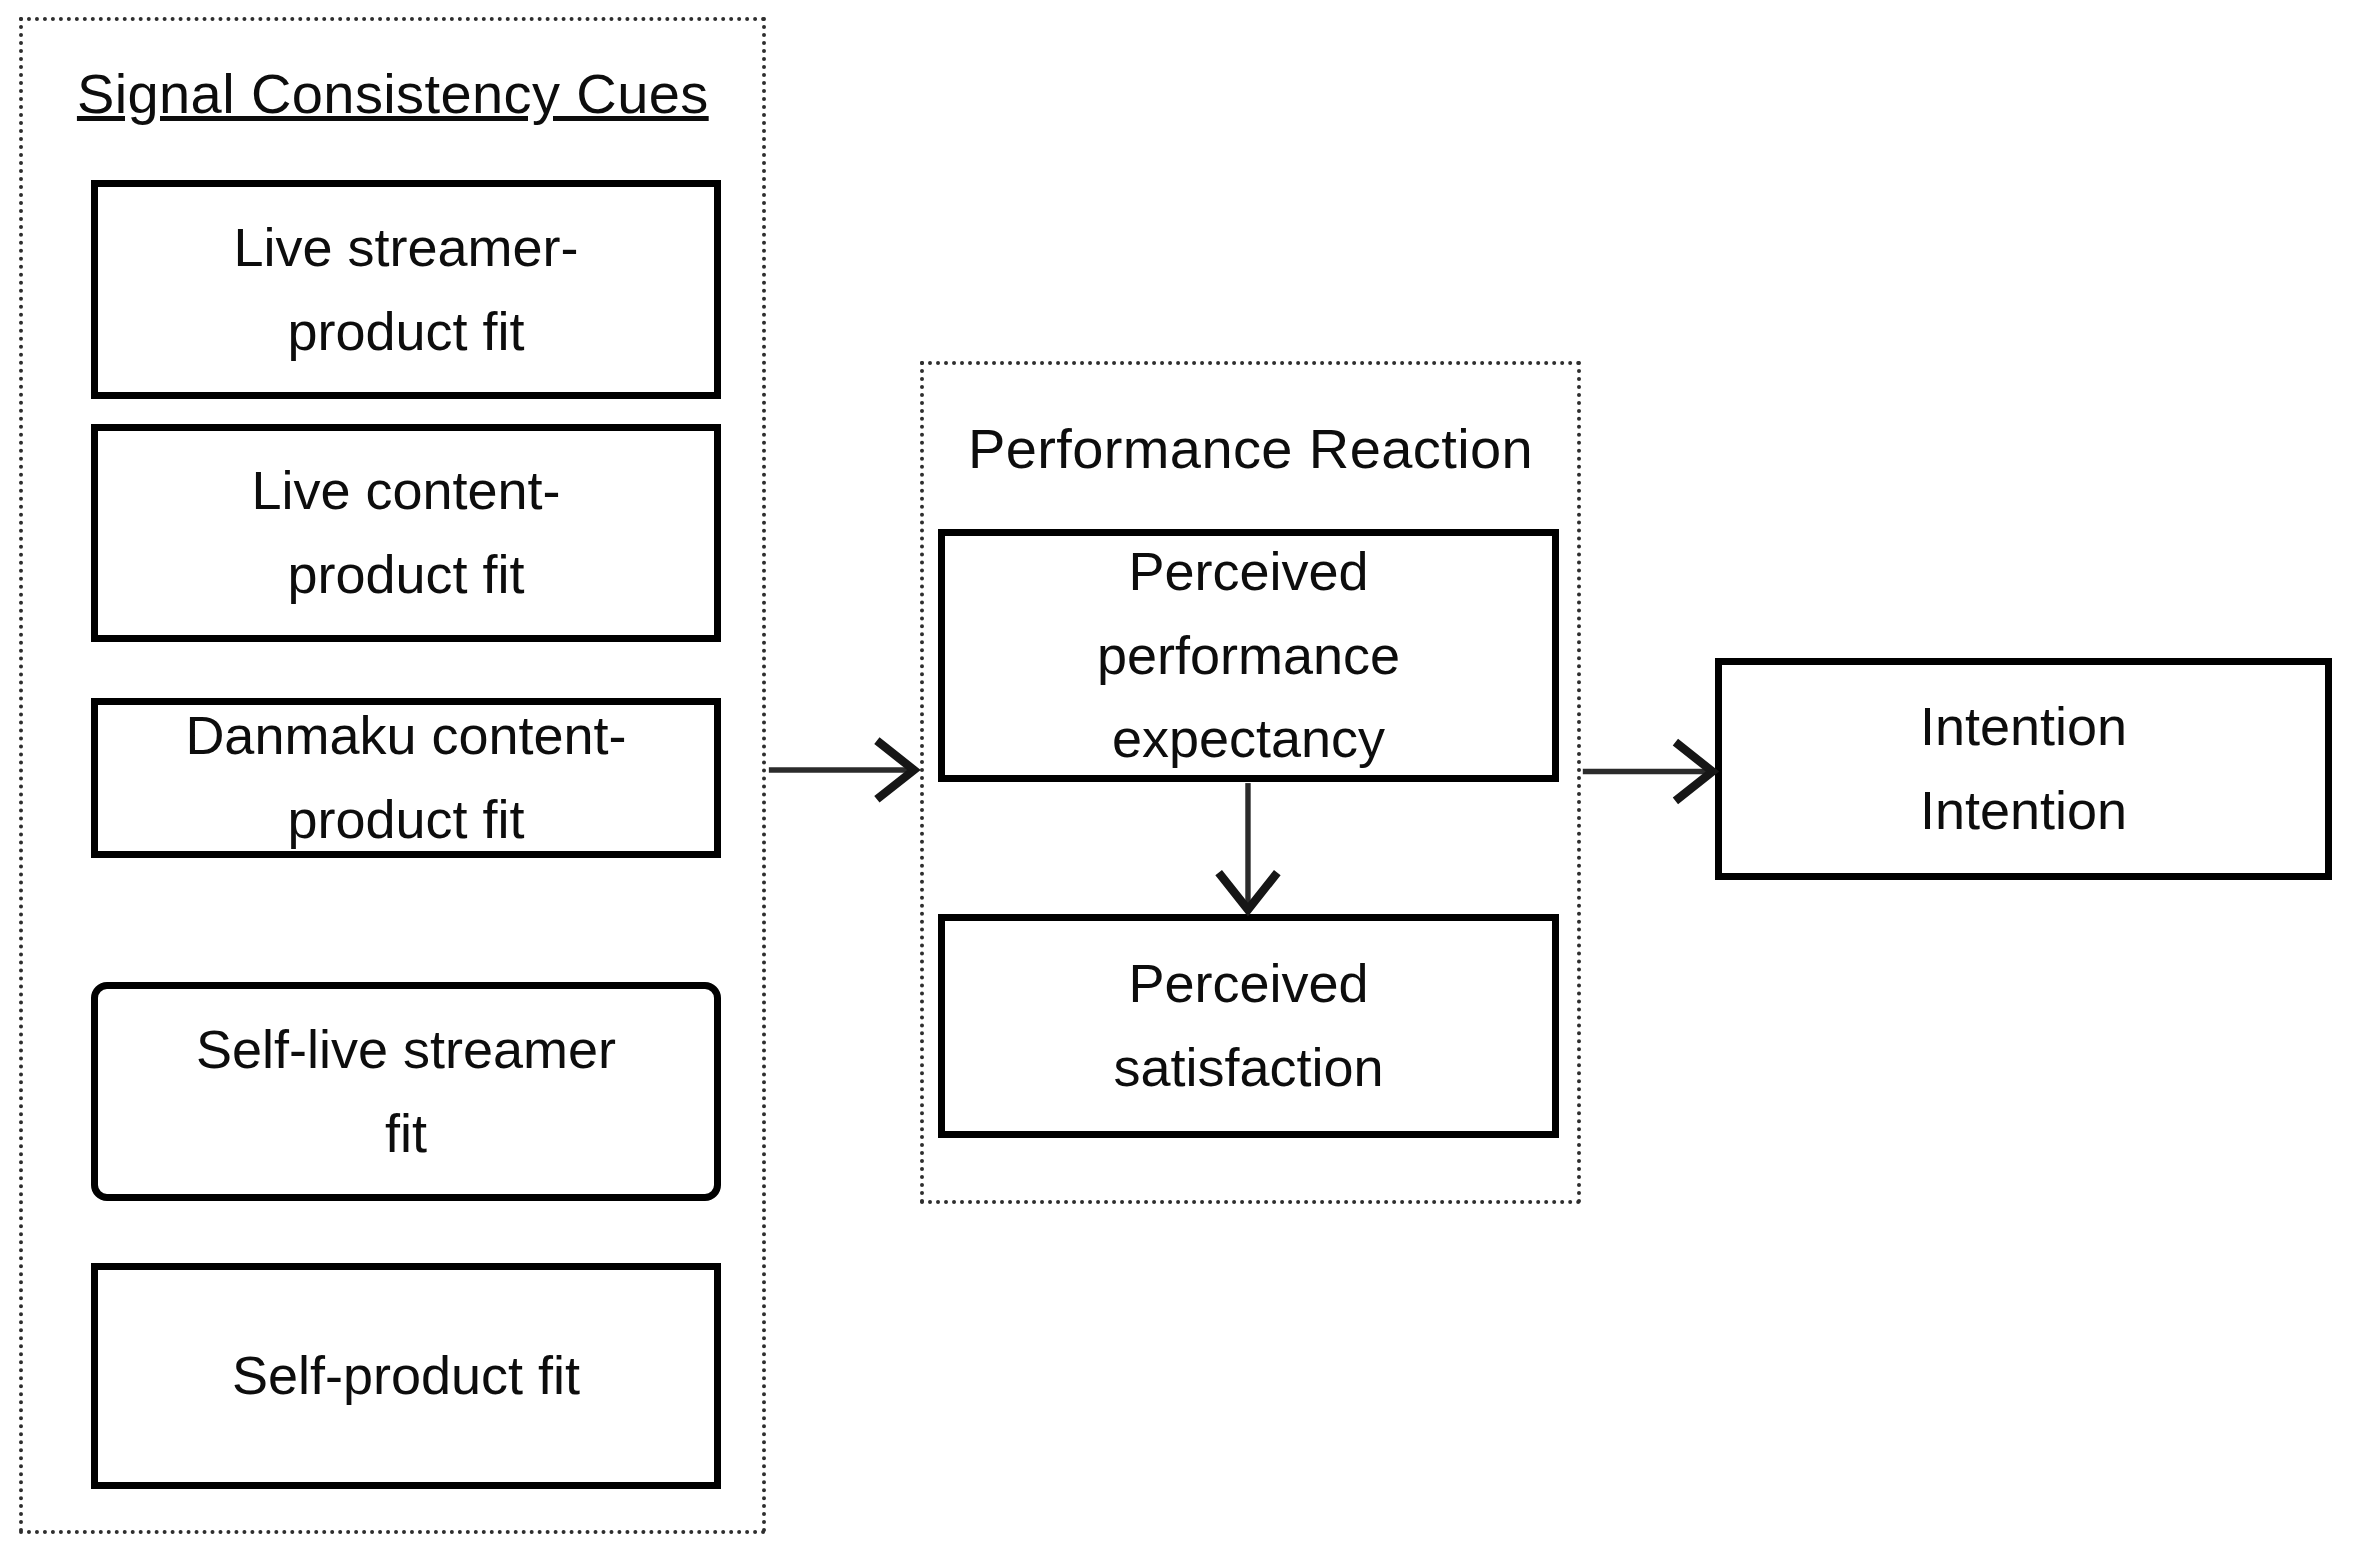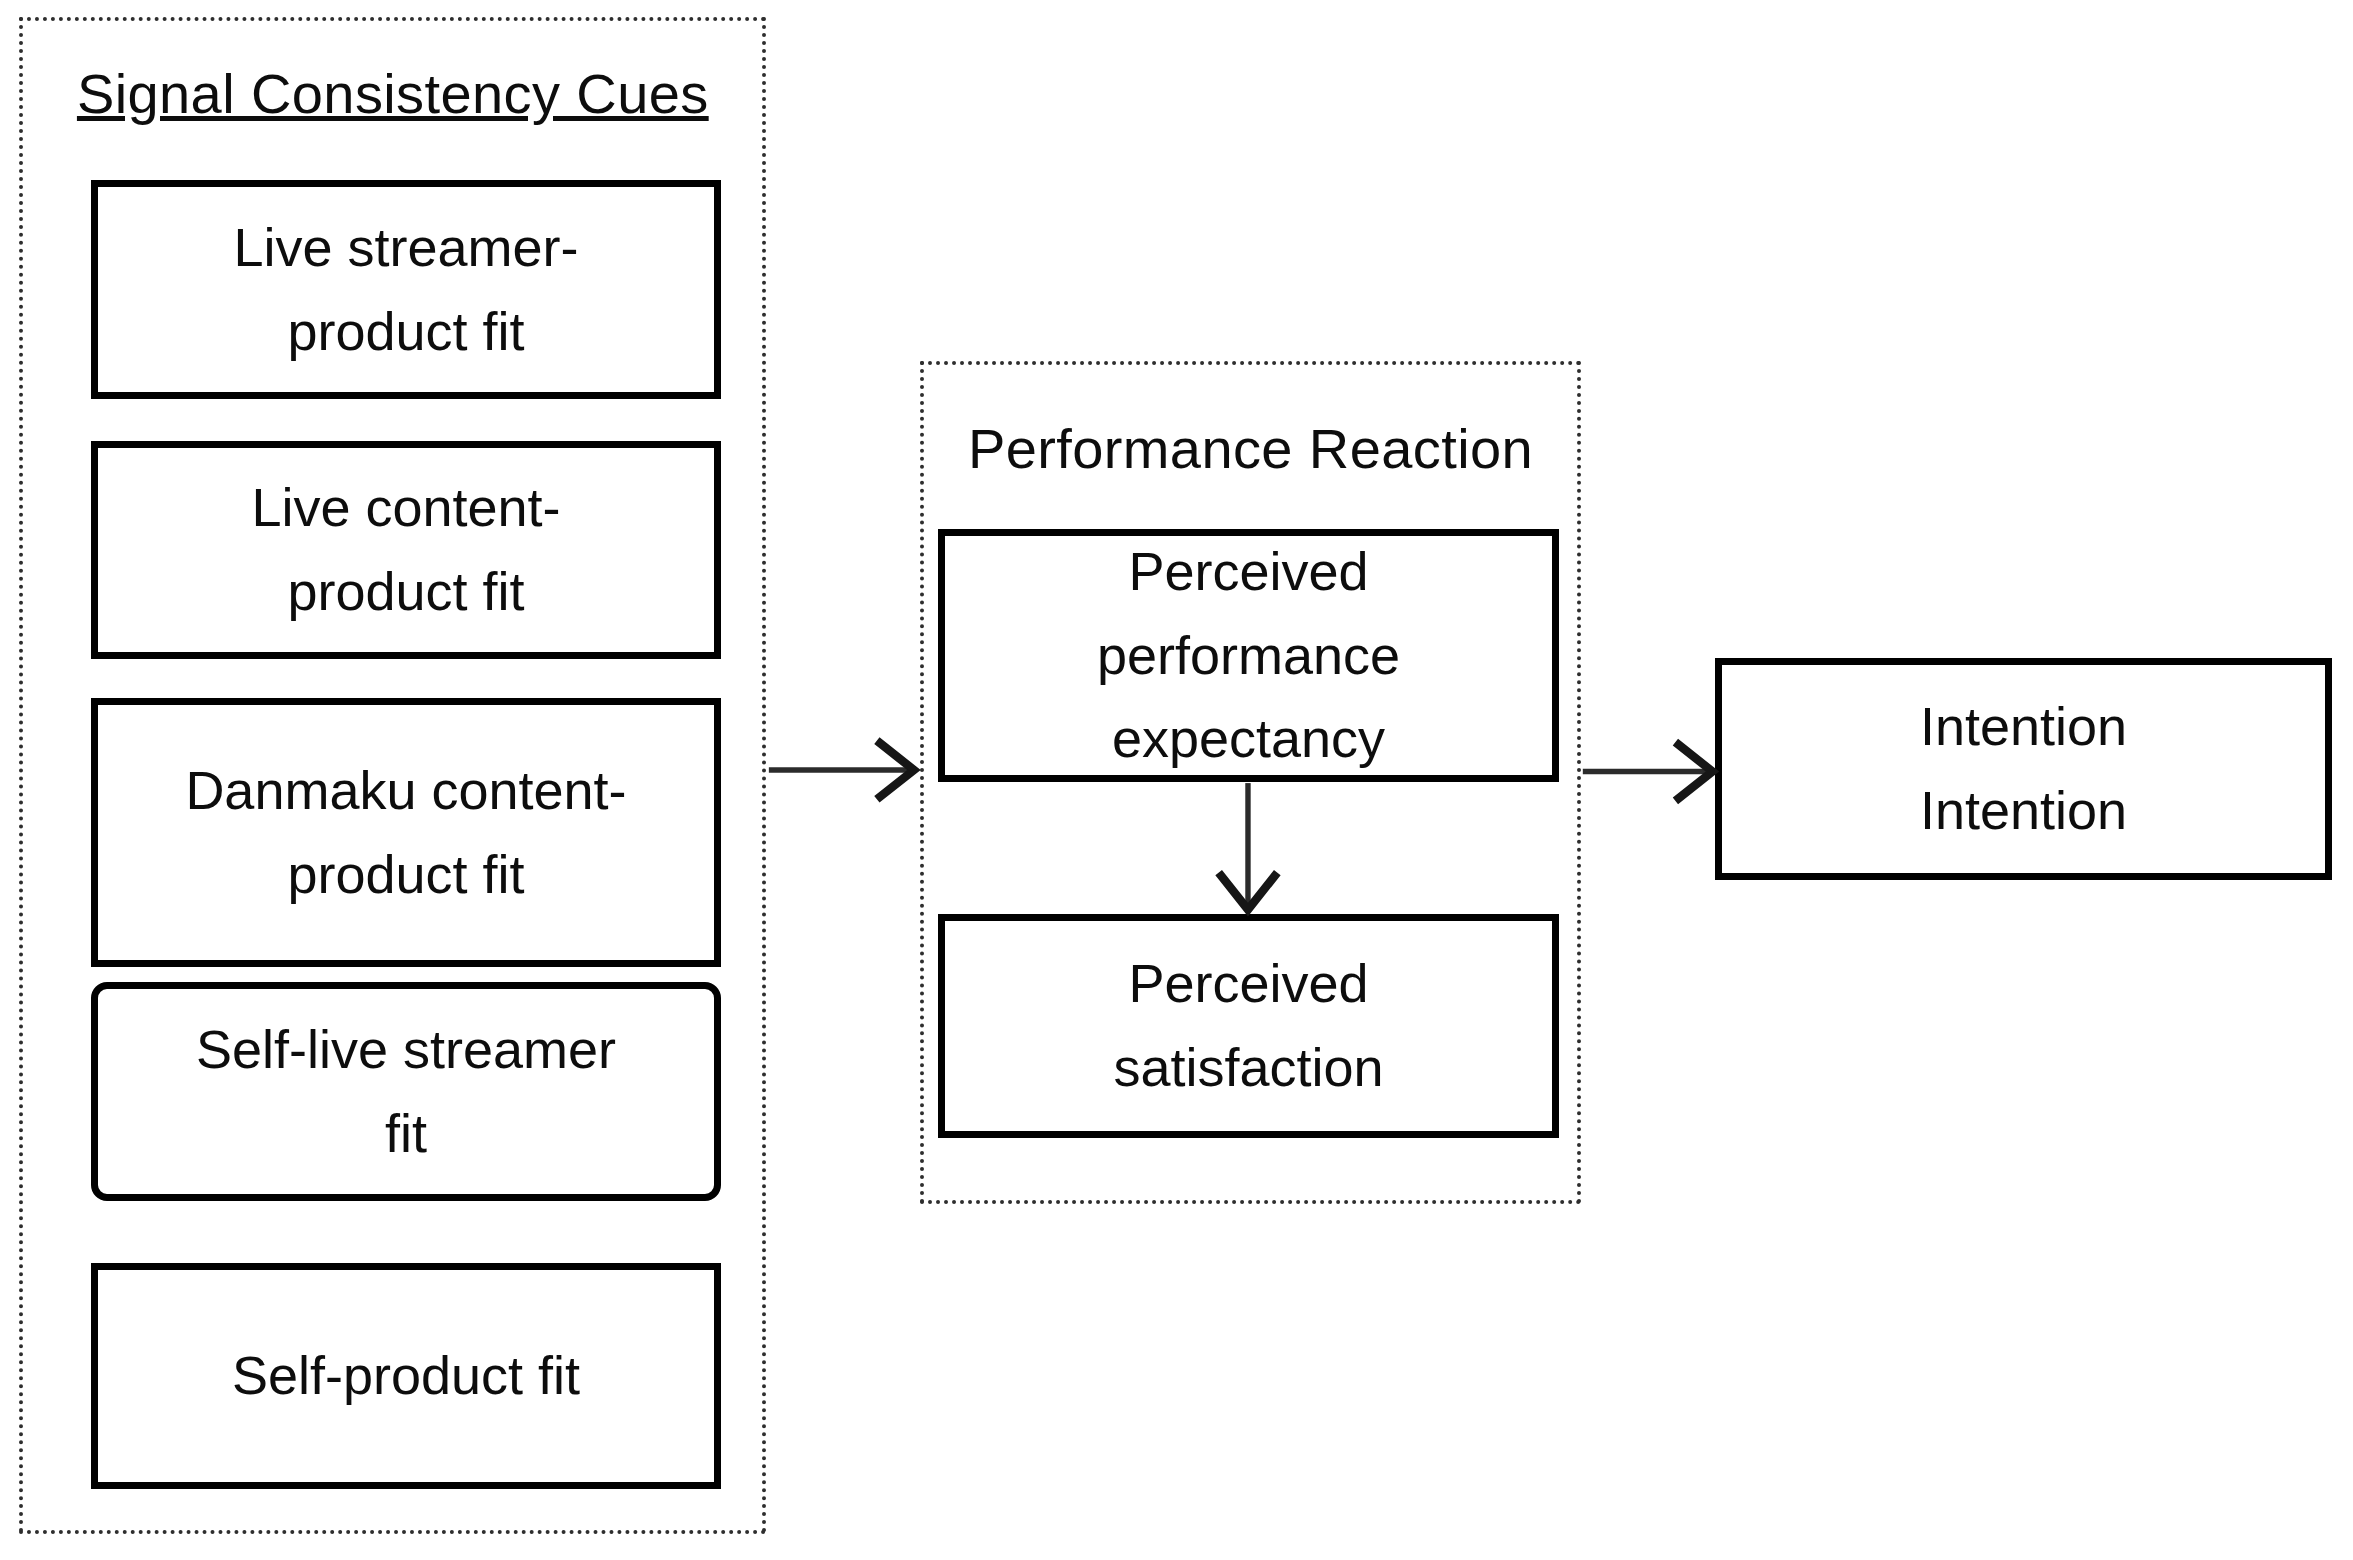--- a/index.html
+++ b/index.html
@@ -86,26 +86,26 @@
 
   <div class="group" style="left:19.3px; top:17px; width:747px; height:1517px;"></div>
 
   <div class="group-title" style="left:19.3px; top:60px; width:747px;text-decoration:underline;">Signal Consistency Cues</div>
 
   <div class="node" style="left:91px; top:180px; width:630px; height:219px;">
     <span class="ln">Live streamer-</span>
     <span class="ln">product fit</span>
   </div>
 
-  <div class="node" style="left:91px; top:441px; width:630px; height:218px;">
+  <div class="node" style="left:91px; top:424px; width:630px; height:218px;">
     <span class="ln">Live content-</span>
     <span class="ln">product fit</span>
   </div>
 
-  <div class="node" style="left:91px; top:698px; width:630px; height:269px;">
+  <div class="node" style="left:91px; top:698px; width:630px; height:160px;">
     <span class="ln">Danmaku content-</span>
     <span class="ln">product fit</span>
   </div>
 
   <div class="node" style="left:91px; top:982px; width:630px; height:219px;border-radius:16px;">
     <span class="ln">Self-live streamer</span>
     <span class="ln">fit</span>
   </div>
 
   <div class="node" style="left:91px; top:1263px; width:630px; height:226px;">

